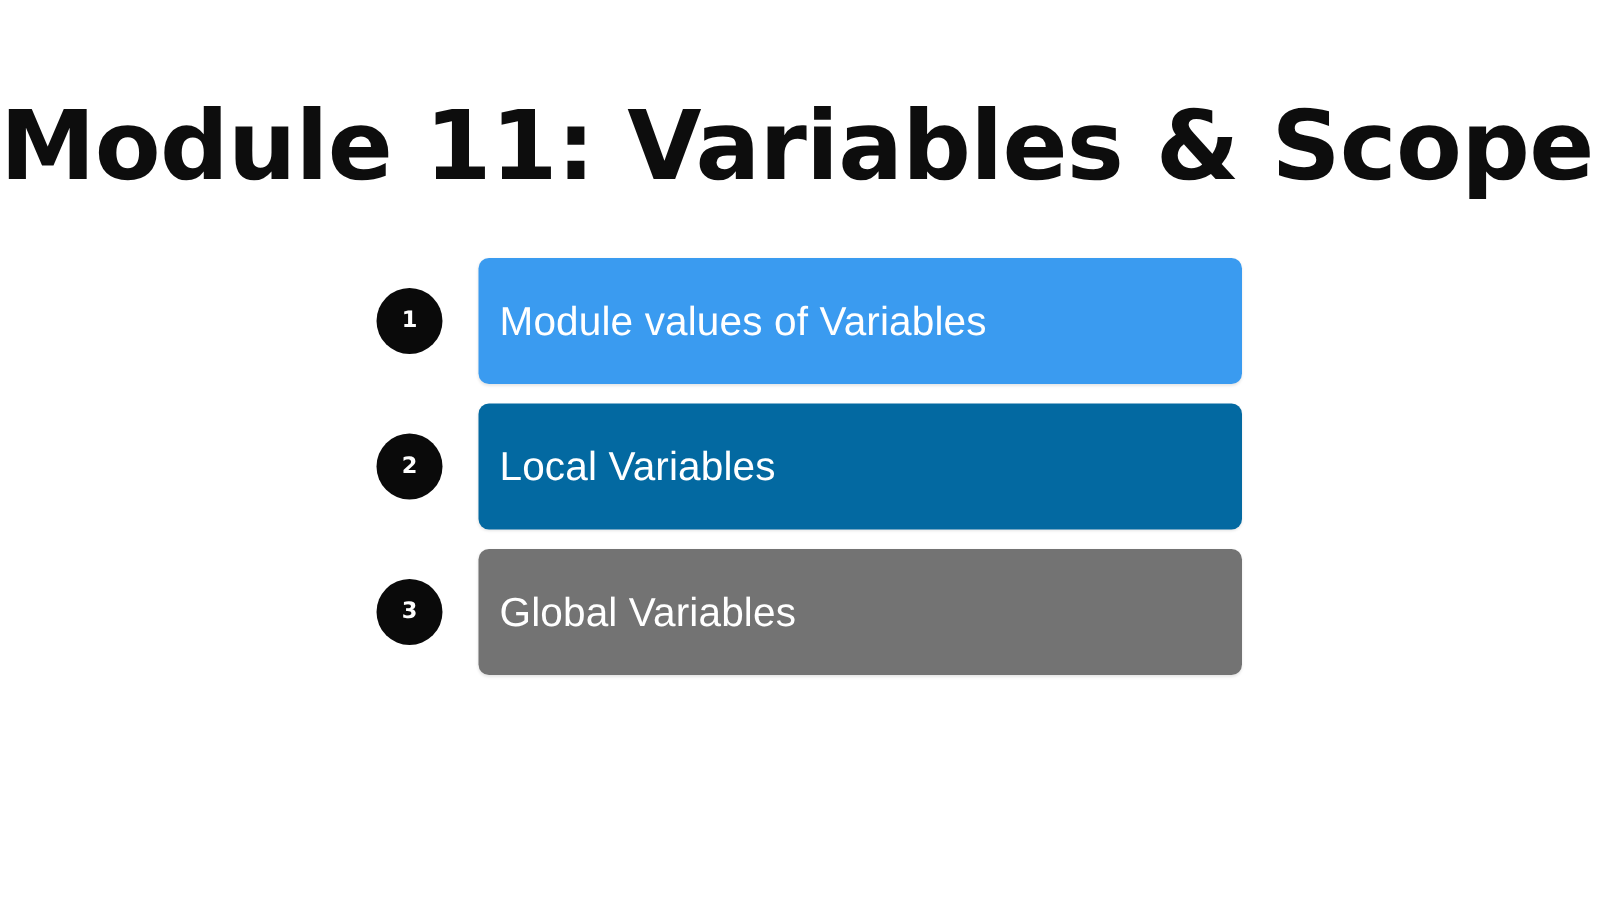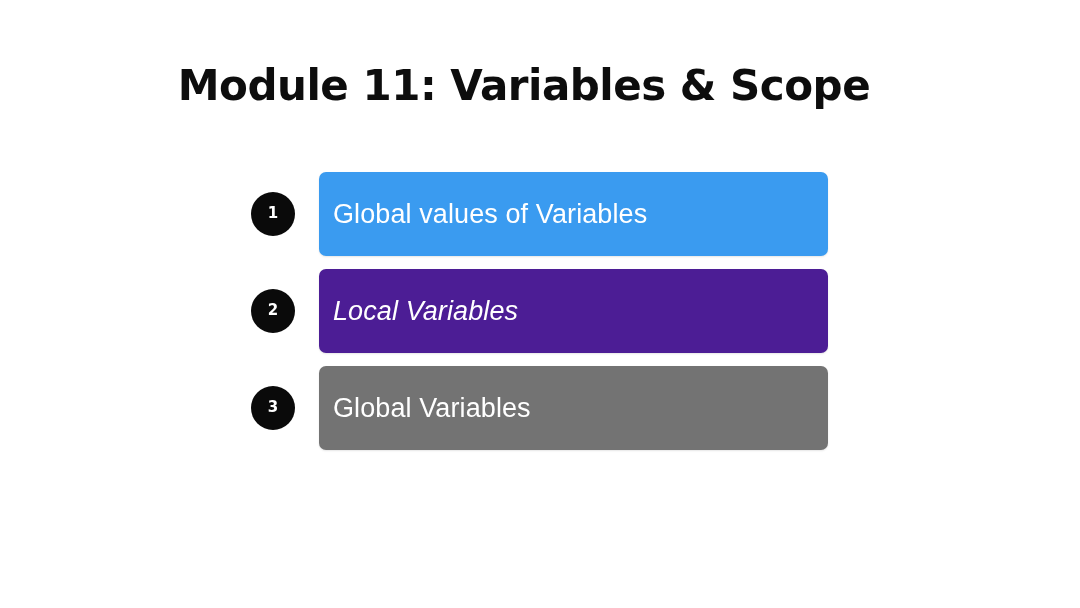--- a/index.html
+++ b/index.html
@@ -24,21 +24,21 @@
   }
 
   
   .slide-title {
     position: absolute;
     left: 0;
     top: 62px;
     width: 1048px;
     text-align: center;
     font-family: "DejaVu Sans", sans-serif;
-    font-size: 42px;
+    font-size: 64px;
     font-weight: 700;
     letter-spacing: -0.5px;
     color: #0d0d0d;
     line-height: 1.15;
     white-space: nowrap;
   }
 
   
   .item-list {
     position: absolute;
@@ -104,27 +104,27 @@
 
 <div class="slide" style="background: rgb(255, 255, 255);">
 
   <div class="slide-title" style="color: rgb(13, 13, 13);">Module 11: Variables &amp; Scope</div>
 
   <div class="item-list">
 
     <div class="list-item">
       <div class="badge" style="background: rgb(10, 10, 10); color: rgb(255, 255, 255);">1</div>
       <div class="bar" style="background: rgb(58, 155, 240);">
-        <span class="bar-label" style="color: rgb(255, 255, 255);">Global values of Variables</span>
+        <span class="bar-label" style="color: rgb(255, 255, 255);">Module values of Variables</span>
       </div>
     </div>
 
     <div class="list-item">
       <div class="badge" style="background: rgb(10, 10, 10); color: rgb(255, 255, 255);">2</div>
-      <div class="bar" style="background: #4c1d95; font-style: italic;">
+      <div class="bar" style="background: #0369a1;">
         <span class="bar-label" style="color: rgb(255, 255, 255);">Local Variables</span>
       </div>
     </div>
 
     <div class="list-item">
       <div class="badge" style="background: rgb(10, 10, 10); color: rgb(255, 255, 255);">3</div>
       <div class="bar" style="background: #737373;">
         <span class="bar-label" style="color: rgb(255, 255, 255);">Global Variables</span>
       </div>
     </div>

